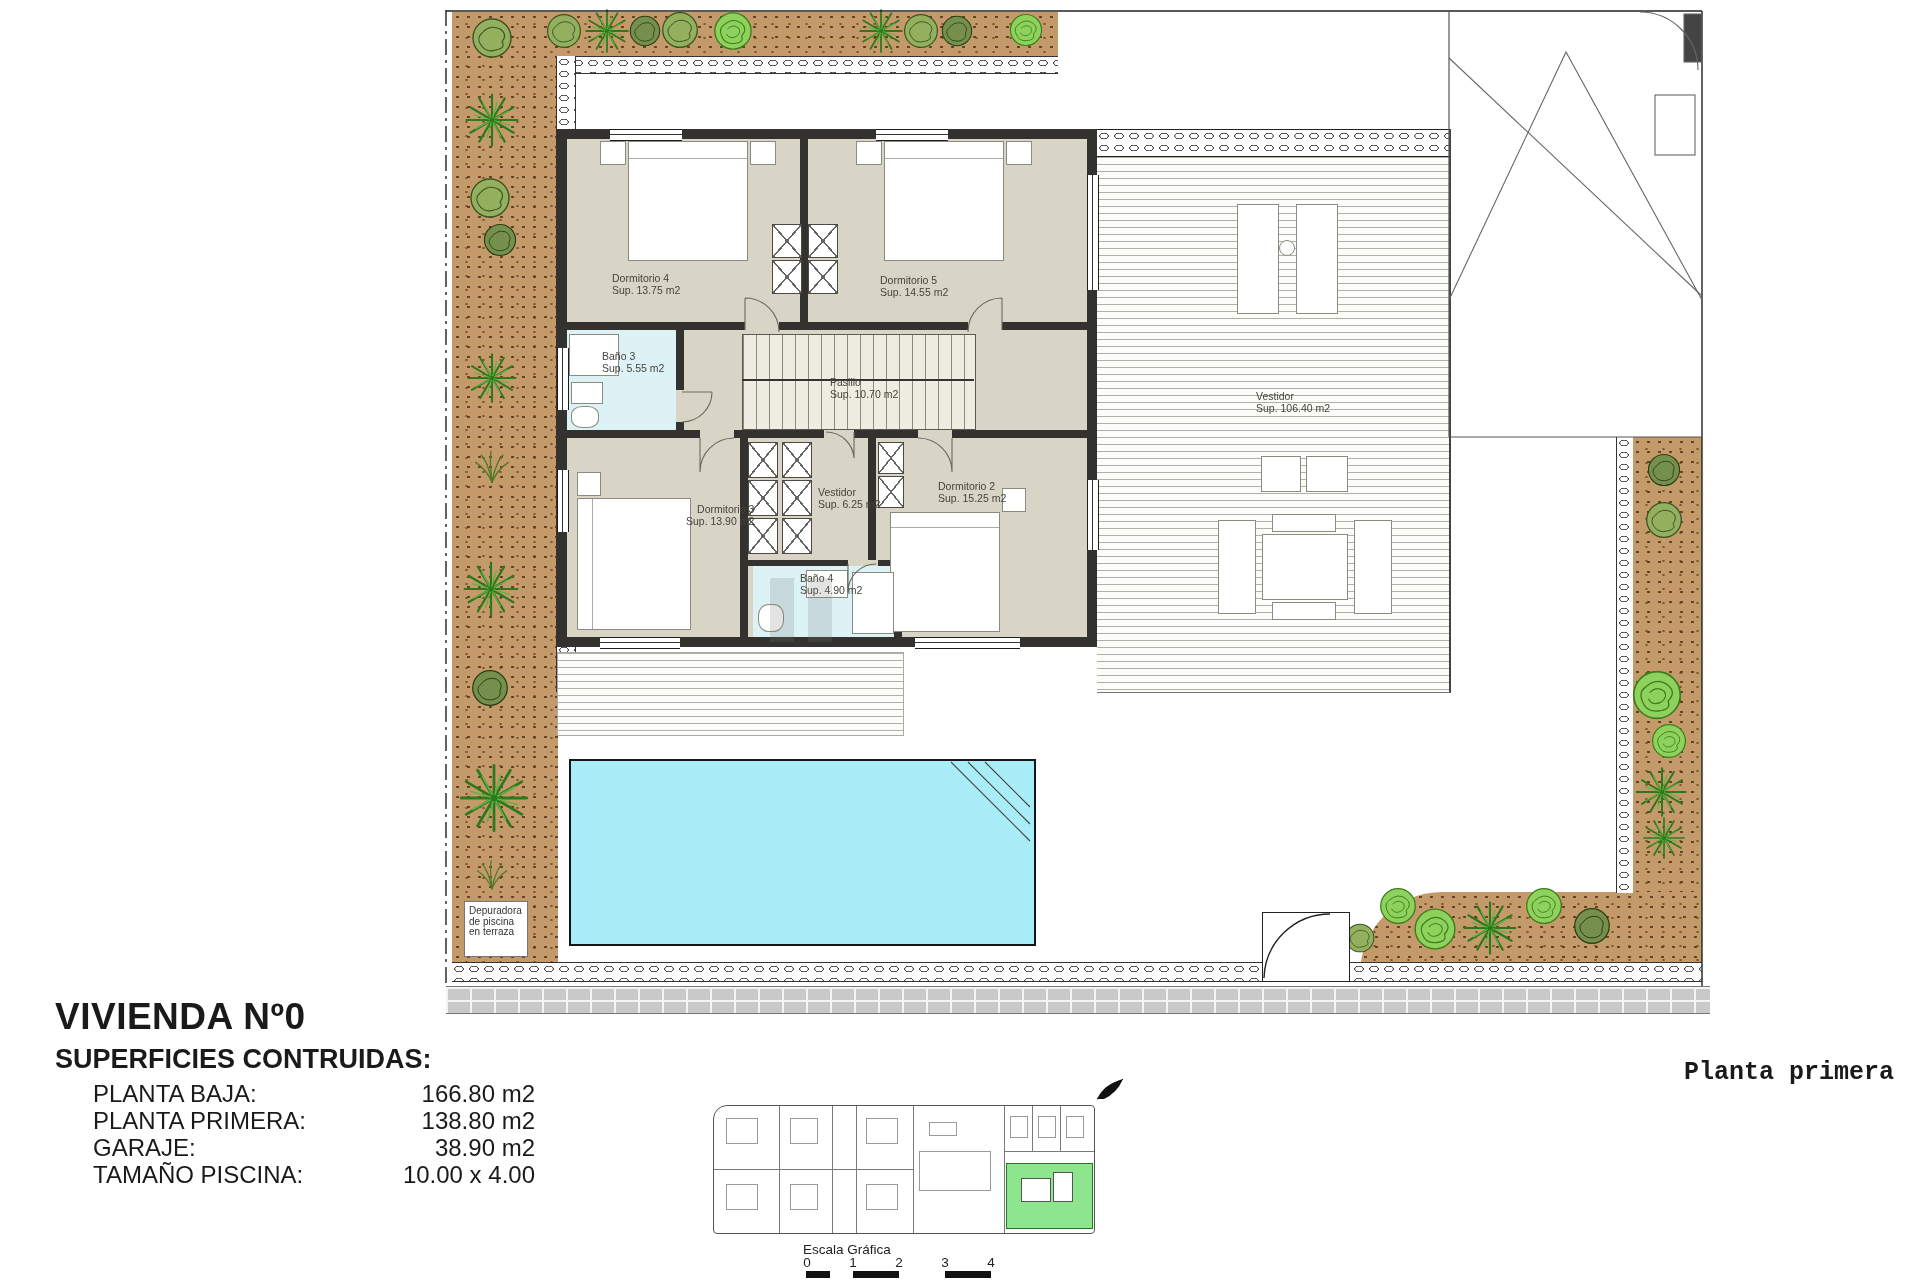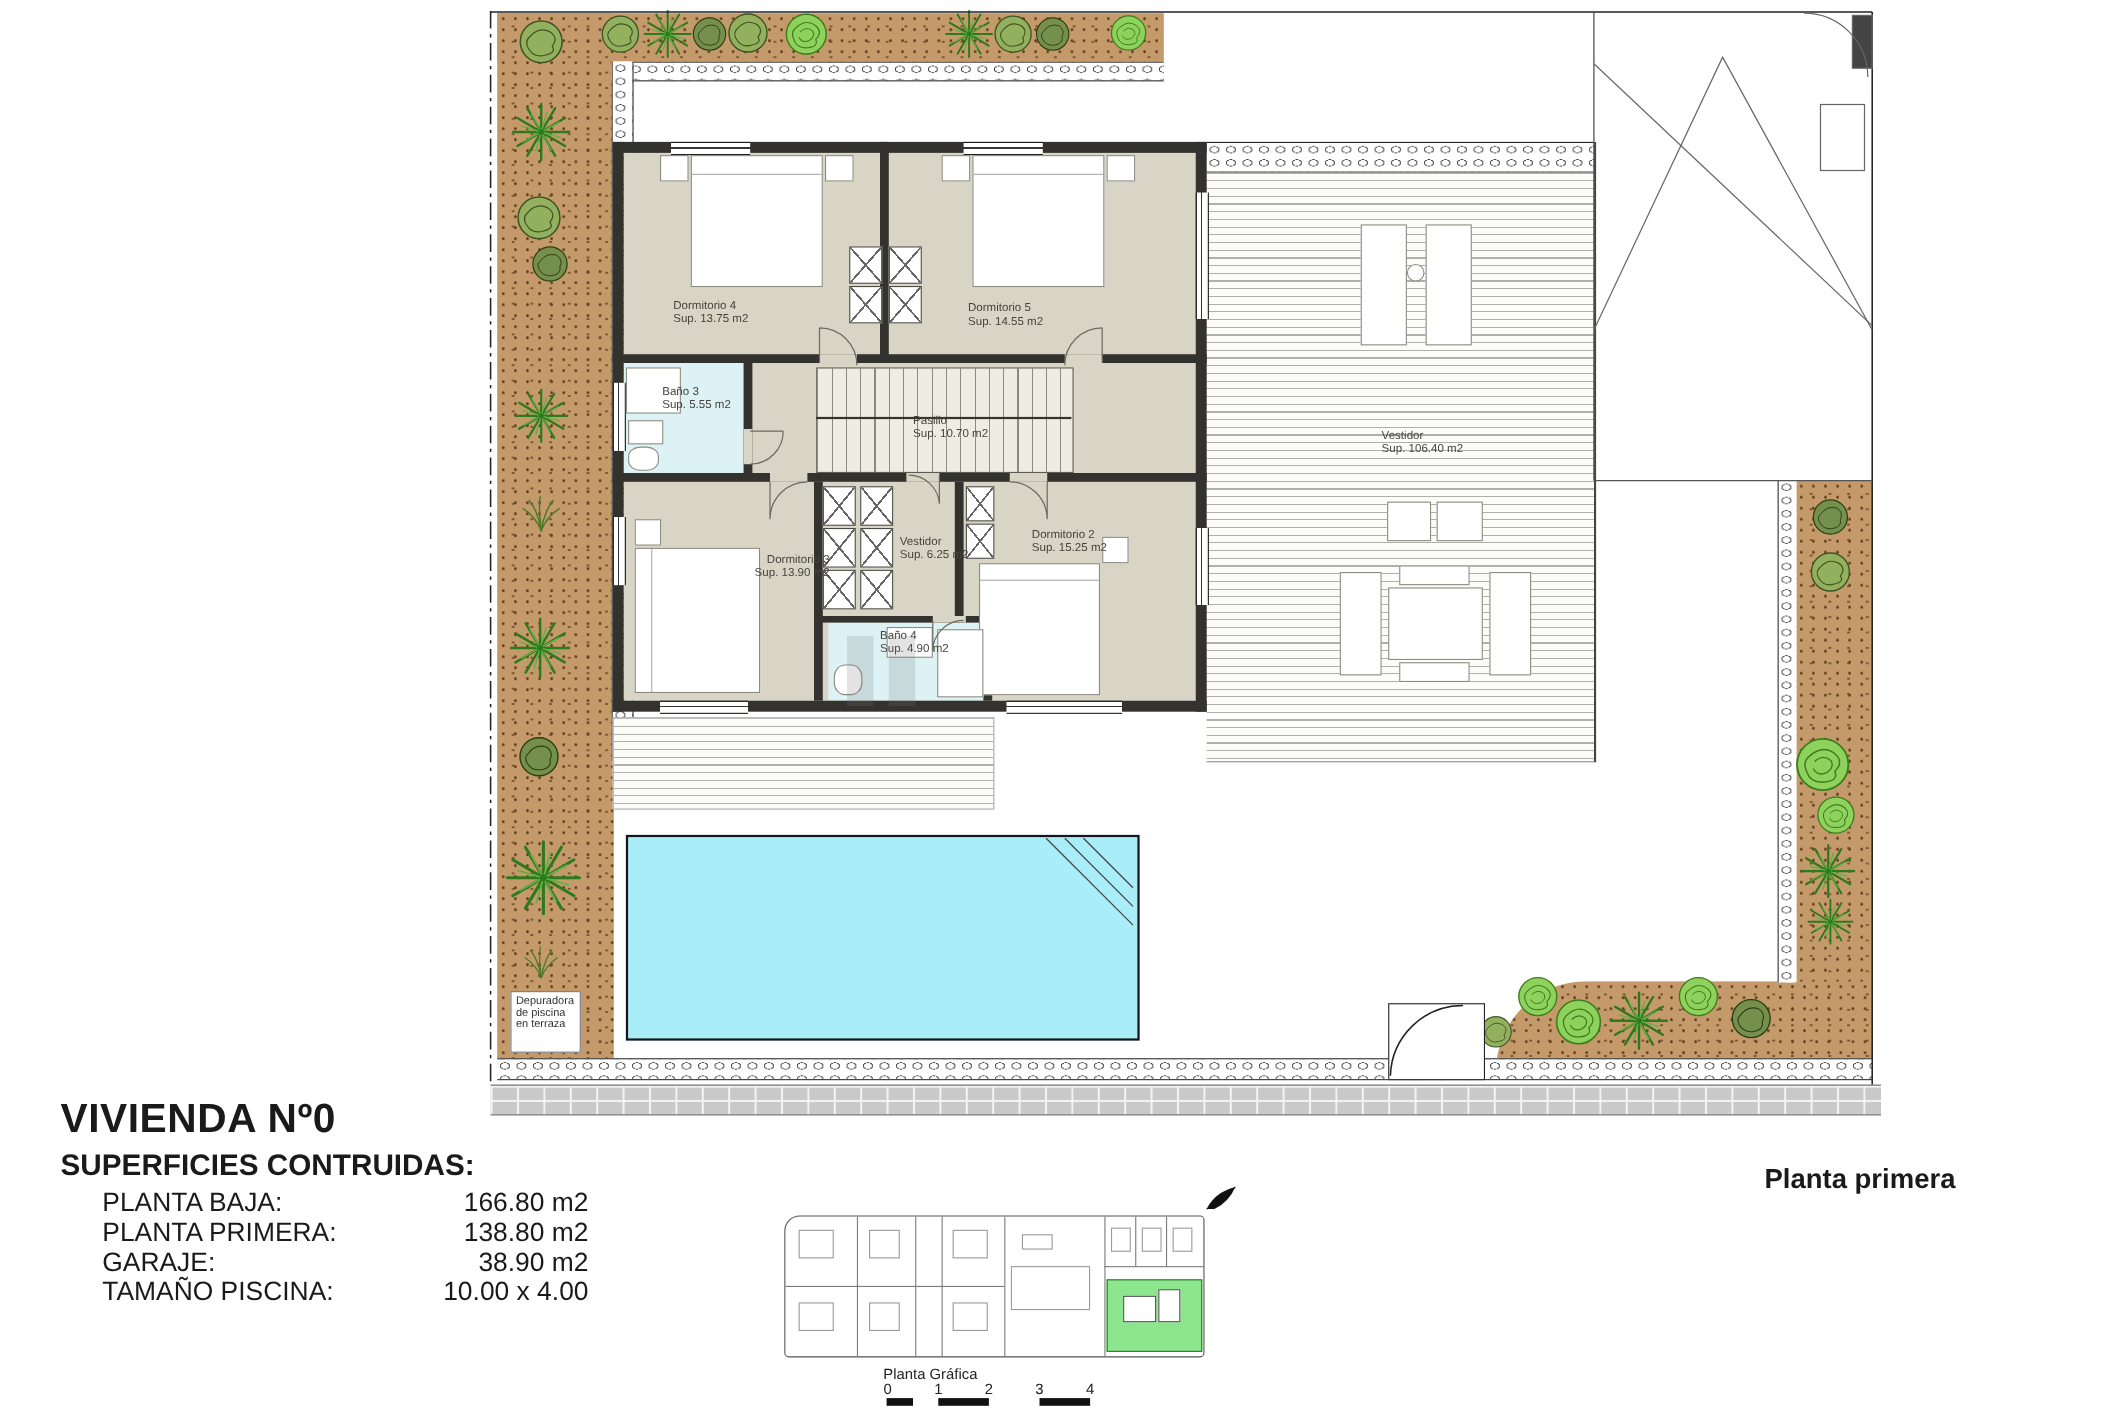--- a/index.html
+++ b/index.html
@@ -423,21 +423,21 @@
     </div>
     <div class="srow indent">
       <span class="lab">GARAJE:</span>
       <span class="val">38.90 m2</span>
     </div>
     <div class="srow indent">
       <span class="lab">TAMAÑO PISCINA:</span>
       <span class="val">10.00 x 4.00</span>
     </div>
   </div>
-  <div class="plan-label" style="left:1604px;top:1058px;">Planta primera</div>
+  <div class="plan-label" style="left:1684px;top:1058px;font-family:Liberation Mono, monospace;">Planta primera</div>
 
   <div class="mini" style="left:713px;top:1105px;width:380px;height:127px;">
     <div class="mline" style="left:65px;top:0;width:1px;height:100%;"></div>
     <div class="mline" style="left:118px;top:0;width:1px;height:100%;"></div>
     <div class="mline" style="left:142px;top:0;width:1px;height:100%;"></div>
     <div class="mline" style="left:199px;top:0;width:1px;height:100%;"></div>
     <div class="mline" style="left:290px;top:0;width:1px;height:100%;"></div>
     <div class="mline" style="left:0;top:63px;width:199px;height:1px;"></div>
     <div class="mline" style="left:290px;top:45px;width:90px;height:1px;"></div>
     <div class="mline" style="left:318px;top:0;width:1px;height:45px;"></div>
@@ -458,21 +458,21 @@
       <div class="mrect" style="left:46px;top:8px;width:18px;height:28px;border-color:#555;"></div>
     </div>
   </div>
 
   <svg class="abs" style="left:1094px;top:1076px;z-index:6;" width="34" height="30" viewBox="0 0 34 30">
     <path d="M3,23 Q10,8 29,3 Q23,17 10,23 Z" fill="#111"></path>
     <path d="M3,23 Q14,20 29,3" stroke="#111" stroke-width="1" fill="none"></path>
   </svg>
 
   <div class="scale" style="left:803px;top:1242px;width:240px;height:38px;">
-    <span>Planta Gráfica</span>
+    <span>Escala Gráfica</span>
     <span class="ticknum" style="left:-2px;">0</span>
     <span class="ticknum" style="left:44px;">1</span>
     <span class="ticknum" style="left:90px;">2</span>
     <span class="ticknum" style="left:136px;">3</span>
     <span class="ticknum" style="left:182px;">4</span>
     <div class="seg" style="left:3px;width:24px;"></div>
     <div class="seg" style="left:50px;width:46px;"></div>
     <div class="seg" style="left:142px;width:46px;"></div>
   </div>
 

